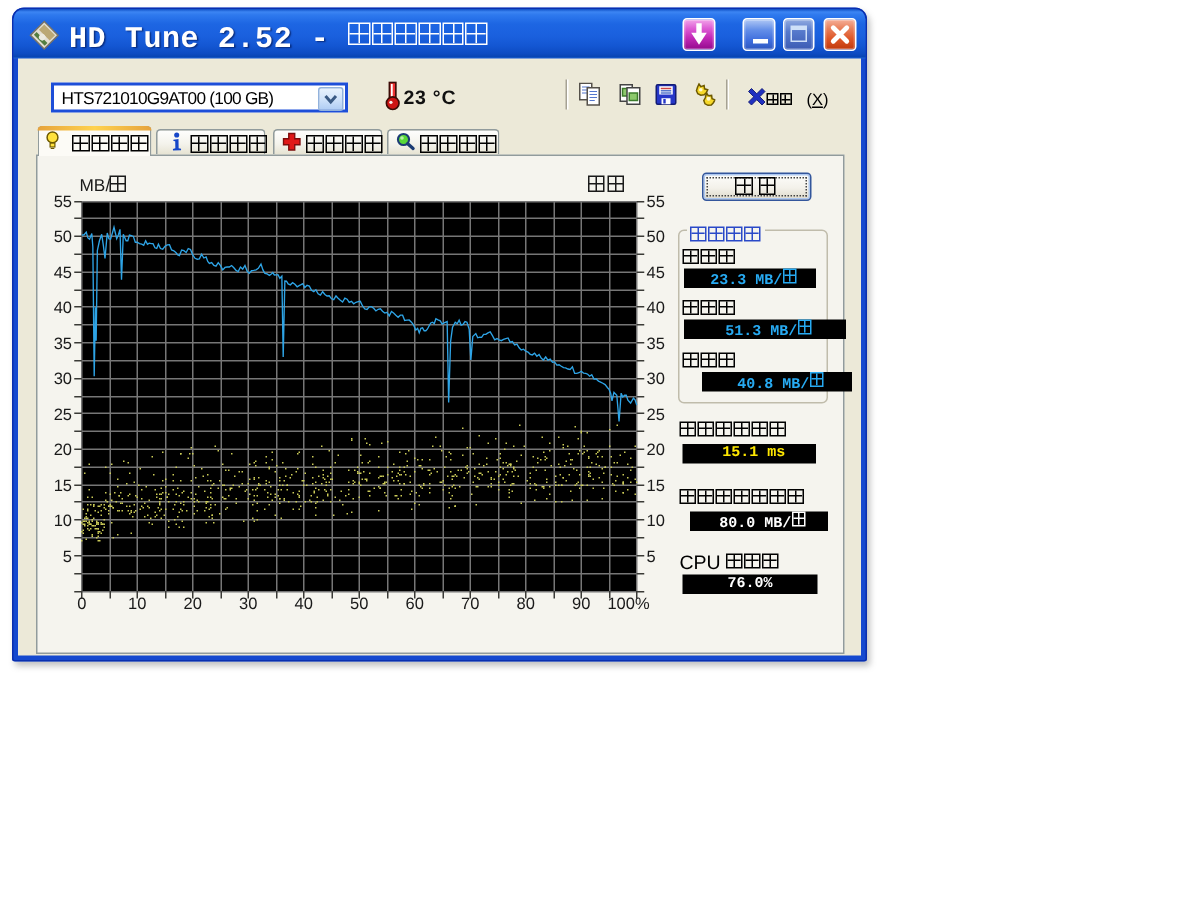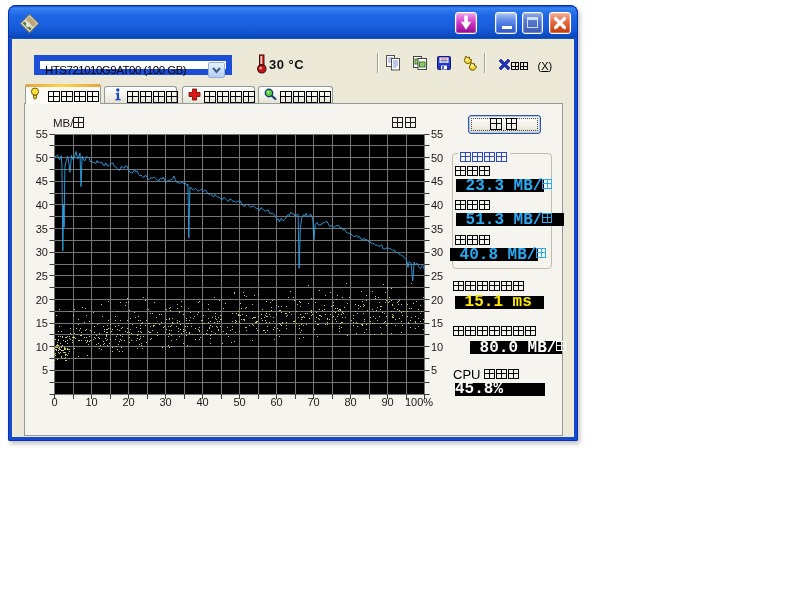--- a/index.html
+++ b/index.html
@@ -28,21 +28,21 @@
 
 .cbtn{position:absolute;top:7px;width:22px;height:22px;border:1px solid #fff;border-radius:3px;
  box-shadow:inset 0 0 0 1px rgba(255,255,255,.25)}
 .bP{left:447px;background:linear-gradient(180deg,#f2a5ea 0%,#dd5cd4 30%,#c32bb8 60%,#93098d 100%)}
 .bMin{left:487px;background:linear-gradient(180deg,#b0c8f5 0%,#638ee8 35%,#3e6ddd 70%,#2e57c0 100%)}
 .bMax{left:514px;width:21px;background:linear-gradient(180deg,#92abe0 0%,#5679cc 40%,#3c5cb4 100%)}
 .bX{left:541px;background:linear-gradient(180deg,#f6b09a 0%,#e9805b 30%,#dd5526 65%,#c03a0e 100%)}
 .bMin i{position:absolute;left:6px;bottom:4px;width:10px;height:3.5px;background:#fff}
 .bMax i{position:absolute;left:4px;top:4px;width:11px;height:11px;border:1.5px solid #cfe0f8;border-top-width:3px}
 
-.combo{position:absolute;left:22px;top:16px;width:198px;height:20px;background:#fff;border:6px solid #1d4ed8;
+.combo{position:absolute;left:22px;top:16px;width:198px;height:20px;background:#fff;border:2px solid #1d4ed8;
  font-size:11.5px;letter-spacing:-.5px;color:#000;line-height:18px;padding-left:5px;white-space:nowrap}
 .cbtn2{position:absolute;right:1px;top:1px;width:17px;height:16px;border:1px solid #92b2dc;border-radius:2px;
  background:linear-gradient(180deg,#e8f2fd 0%,#d0e3fa 50%,#b0cdf4 100%)}
 .sep{position:absolute;width:2px;height:20px;border-left:1px solid #a6a293;border-right:1px solid #fff}
 .exitX{position:absolute;left:499px;top:20px;color:#000;font-size:12px;white-space:nowrap}
 .temp{position:absolute;left:257px;top:18px;font-size:13px;font-weight:bold;color:#111;letter-spacing:.5px}
 
 .tab{position:absolute;height:17px;top:47px;border:1px solid #919b9c;border-bottom:none;border-radius:3px 3px 0 0;
  background:linear-gradient(180deg,#fefefd 0%,#f4f3ec 55%,#e6e3d2 100%);font-size:11px;color:#000;white-space:nowrap}
 .tabA{position:absolute;left:13px;top:45px;width:76px;height:20px;background:#fcfbf6;border:1px solid #919b9c;
@@ -52,35 +52,36 @@
 .page{position:absolute;left:12px;top:64px;width:539px;height:333px;background:#f5f4ee;border:1px solid #919b9c;z-index:1}
 .chart{position:absolute;left:16px;top:71px;z-index:2}
 
 .start{position:absolute;left:456px;top:76px;width:73px;height:19px;border-radius:3px;border:1px solid #33569c;
  box-shadow:inset 0 0 0 1px #aec8f0;background:linear-gradient(180deg,#fdfdfb 0%,#f3f1ea 55%,#ddd9ca 100%);z-index:3}
 .foc{position:absolute;inset:2px;border:1px dotted #444}
 .start b{position:absolute;left:0;right:0;top:2px;text-align:center;color:#000;font-weight:normal}
 .gbox{position:absolute;left:440px;top:114px;width:100px;height:116px;border:1px solid #c0bcab;border-radius:4px;z-index:2}
 .glab{position:absolute;left:446px;top:109px;background:#f5f4ee;padding:0 2px;color:#2a49c8;z-index:3}
 .lbl{position:absolute;color:#000;z-index:3;font-size:13px;white-space:nowrap}
-.vbox{position:absolute;height:13px;background:#000;color:#27aaf2;z-index:3;text-align:left;
- font-family:"Liberation Mono",monospace;font-size:16px;font-weight:bold;line-height:13px;white-space:nowrap}
+.vbox{position:absolute;height:13px;background:#000;color:#27aaf2;z-index:3;text-align:center;
+ font-family:"Liberation Mono",monospace;font-size:10px;font-weight:bold;line-height:13px;white-space:nowrap}
 .vbox .c{margin-bottom:1px}
 </style></head>
 <body>
 <div class="win">
  <div class="tbar"></div>
  <svg class="abs" style="left:11px;top:8px" width="21" height="21" viewBox="0 0 21 21">
   <g transform="rotate(45 10.5 10.5)">
         <rect x="4" y="4" width="13" height="13" fill="#e3dfd2" stroke="#77736a"></rect>
   <rect x="5.4" y="5.4" width="10.2" height="5" fill="#bba875"></rect>
         <path d="M5.4 12.6h10.2v2.6H5.4z" fill="#537e41"></path>
   <circle cx="10.5" cy="12.4" r="2.2" fill="#eceadf"></circle>
       </g>
     </svg>
+ <div class="title">HD Tune 2.52 - <i class="c c15"></i><i class="c c15"></i><i class="c c15"></i><i class="c c15"></i><i class="c c15"></i><i class="c c15"></i></div>
  <div class="cbtn bP"><svg width="20" height="20" viewBox="0 0 20 20">
         <path d="M10 2.5v8.5" stroke="#fff" stroke-width="3.6" fill="none"></path>
         <path d="M4.8 8.8h10.4L10 16.8z" fill="#fff"></path>
       </svg></div>
  <div class="cbtn bMin">
       <i></i>
     </div>
  <div class="cbtn bMax">
       <i></i>
     </div>
@@ -90,21 +91,21 @@
  <div class="client">
   <div class="combo">HTS721010G9AT00  (100 GB)<span class="cbtn2"><svg width="15" height="14" viewBox="0 0 15 14">
             <path d="M4 5l3.5 4L11 5" stroke="#3a5a84" stroke-width="2" fill="none"></path>
           </svg></span></div>
   <svg class="abs" style="left:244px;top:15px" width="12" height="20" viewBox="0 0 12 20">
    <rect x="3.6" y="1" width="4.3" height="12" fill="#e33" stroke="#3b0b06" stroke-width="1.1"></rect>
    <rect x="4.6" y="2" width="1.2" height="10" fill="#fff"></rect>
    <circle cx="5.8" cy="14.8" r="4.2" fill="#cd1414" stroke="#3b0b06" stroke-width="1.1"></circle>
    <circle cx="4.6" cy="14.2" r="1.1" fill="#f8f0ee"></circle>
       </svg>
-  <div class="temp">30 °C</div>
+  <div class="temp">23 °C</div>
   <div class="sep" style="left:365px;top:14px"></div>
   <svg class="abs" style="left:373px;top:16px" width="16" height="16" viewBox="0 0 16 16">
    <rect x="1.5" y="0.5" width="8" height="11" fill="#fff" stroke="#55514a"></rect>
    <path d="M3 3h5M3 5h5M3 7h5" stroke="#5577cc" stroke-width="0.8"></path>
    <rect x="6.5" y="3.5" width="8" height="11.5" fill="#fff" stroke="#55514a"></rect>
    <path d="M8 6h5M8 8h5M8 10h5M8 12h3.5" stroke="#5577cc" stroke-width="0.8"></path>
       </svg>
   <svg class="abs" style="left:400px;top:16px" width="16" height="16" viewBox="0 0 16 16">
    <rect x="1.5" y="1.5" width="8" height="11" fill="#fff" stroke="#444"></rect>
    <rect x="3" y="4" width="5" height="5" fill="#8cc86c" stroke="#3c7c2c"></rect>
@@ -1024,21 +1025,21 @@
         <em class="foc"></em>
         <b style="font-size:12px;color:#000"><i class="c c12" style="border-color:#000;color:#000;margin-right:4px"></i><i class="c c12" style="border-color:#000;color:#000"></i></b>
       </div>
   <div class="gbox"></div>
   <div class="glab"><i class="c c11"></i><i class="c c11"></i><i class="c c11"></i><i class="c c11"></i></div>
   <div class="lbl" style="left:443px;top:125px"><i class="c c11"></i><i class="c c11"></i><i class="c c11"></i></div>
   <div class="vbox" style="left:444px;top:140px;width:88px">&nbsp;23.3 MB/<i class="c c10"></i></div>
   <div class="lbl" style="left:443px;top:159px"><i class="c c11"></i><i class="c c11"></i><i class="c c11"></i></div>
   <div class="vbox" style="left:444px;top:174px;width:108px">&nbsp;51.3 MB/<i class="c c10"></i></div>
   <div class="lbl" style="left:443px;top:194px"><i class="c c11"></i><i class="c c11"></i><i class="c c11"></i></div>
-  <div class="vbox" style="left:438px;top:209px;width:88px">&nbsp;40.8 MB/<i class="c c10"></i></div>
+  <div class="vbox" style="left:456px;top:209px;width:100px">&nbsp;40.8 MB/<i class="c c10"></i></div>
   <div class="lbl" style="left:441px;top:240px"><i class="c c11"></i><i class="c c11"></i><i class="c c11"></i><i class="c c11"></i><i class="c c11"></i><i class="c c11"></i></div>
   <div class="vbox" style="left:443px;top:257px;width:89px;color:#ffe800">&nbsp;15.1 ms</div>
   <div class="lbl" style="left:441px;top:285px"><i class="c c11"></i><i class="c c11"></i><i class="c c11"></i><i class="c c11"></i><i class="c c11"></i><i class="c c11"></i><i class="c c11"></i></div>
-  <div class="vbox" style="left:458px;top:302px;width:92px;color:#fff">&nbsp;80.0 MB/<i class="c c10"></i></div>
+  <div class="vbox" style="left:448px;top:302px;width:92px;color:#fff">&nbsp;80.0 MB/<i class="c c10"></i></div>
   <div class="lbl" style="left:441px;top:328px">CPU <i class="c c11"></i><i class="c c11"></i><i class="c c11"></i></div>
-  <div class="vbox" style="left:443px;top:344px;width:90px;color:#fff">45.8%</div>
+  <div class="vbox" style="left:443px;top:344px;width:90px;color:#fff">76.0%</div>
  </div>
 </div>
 
 </body></html>

